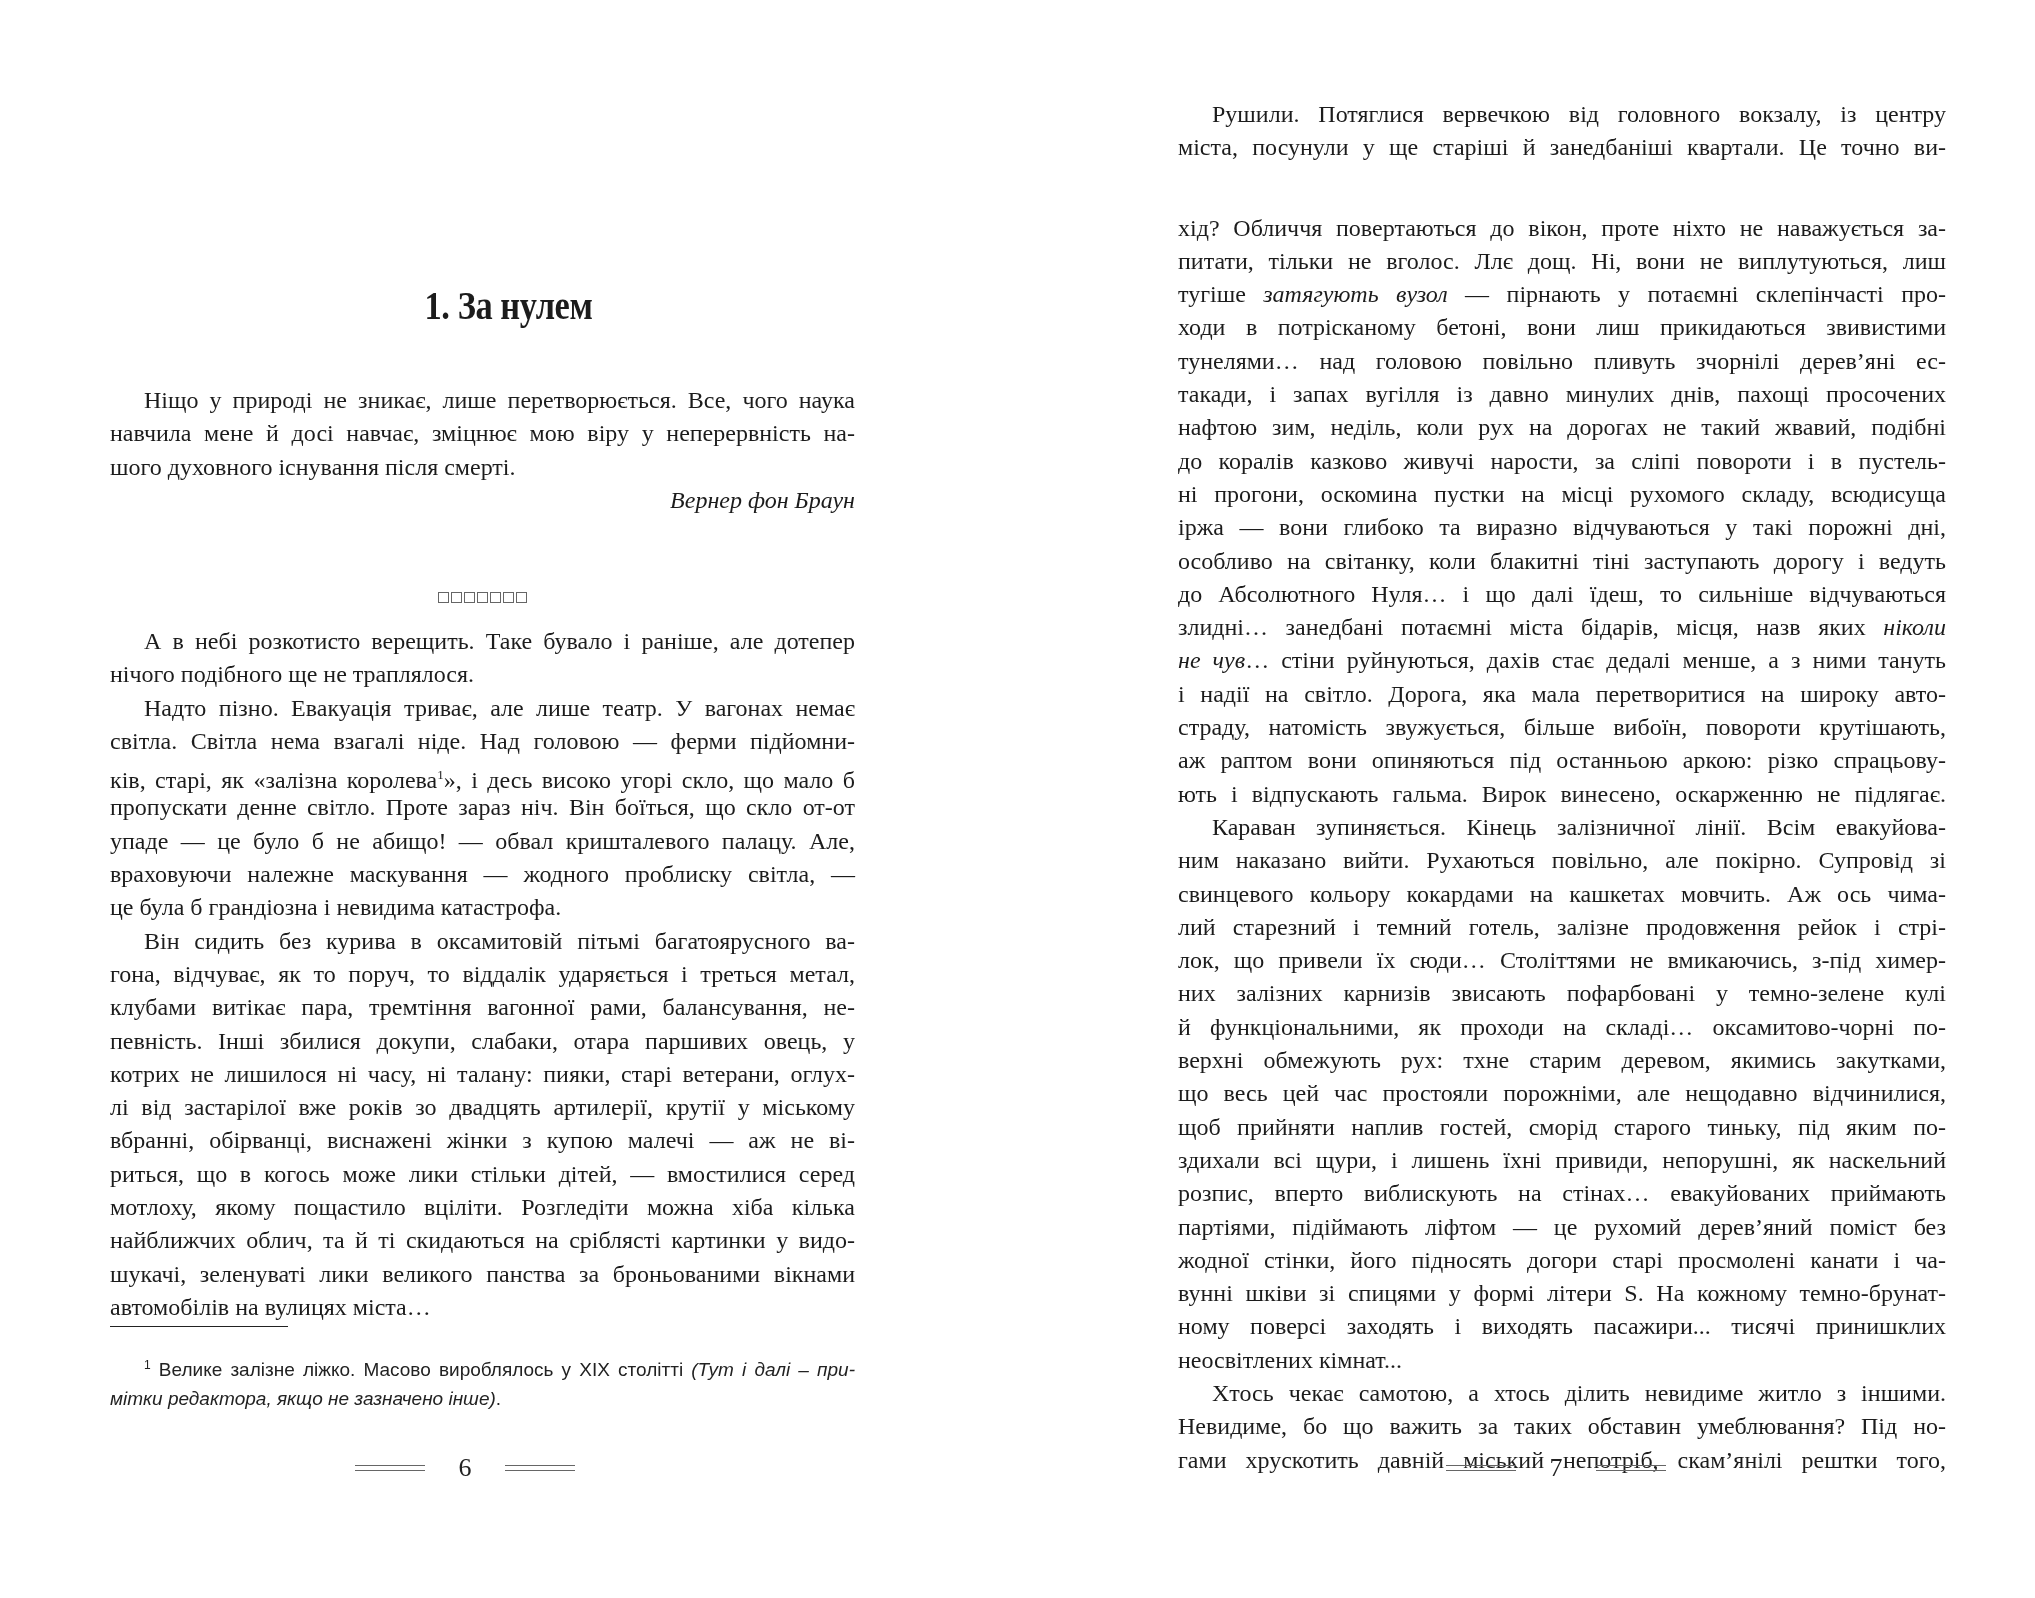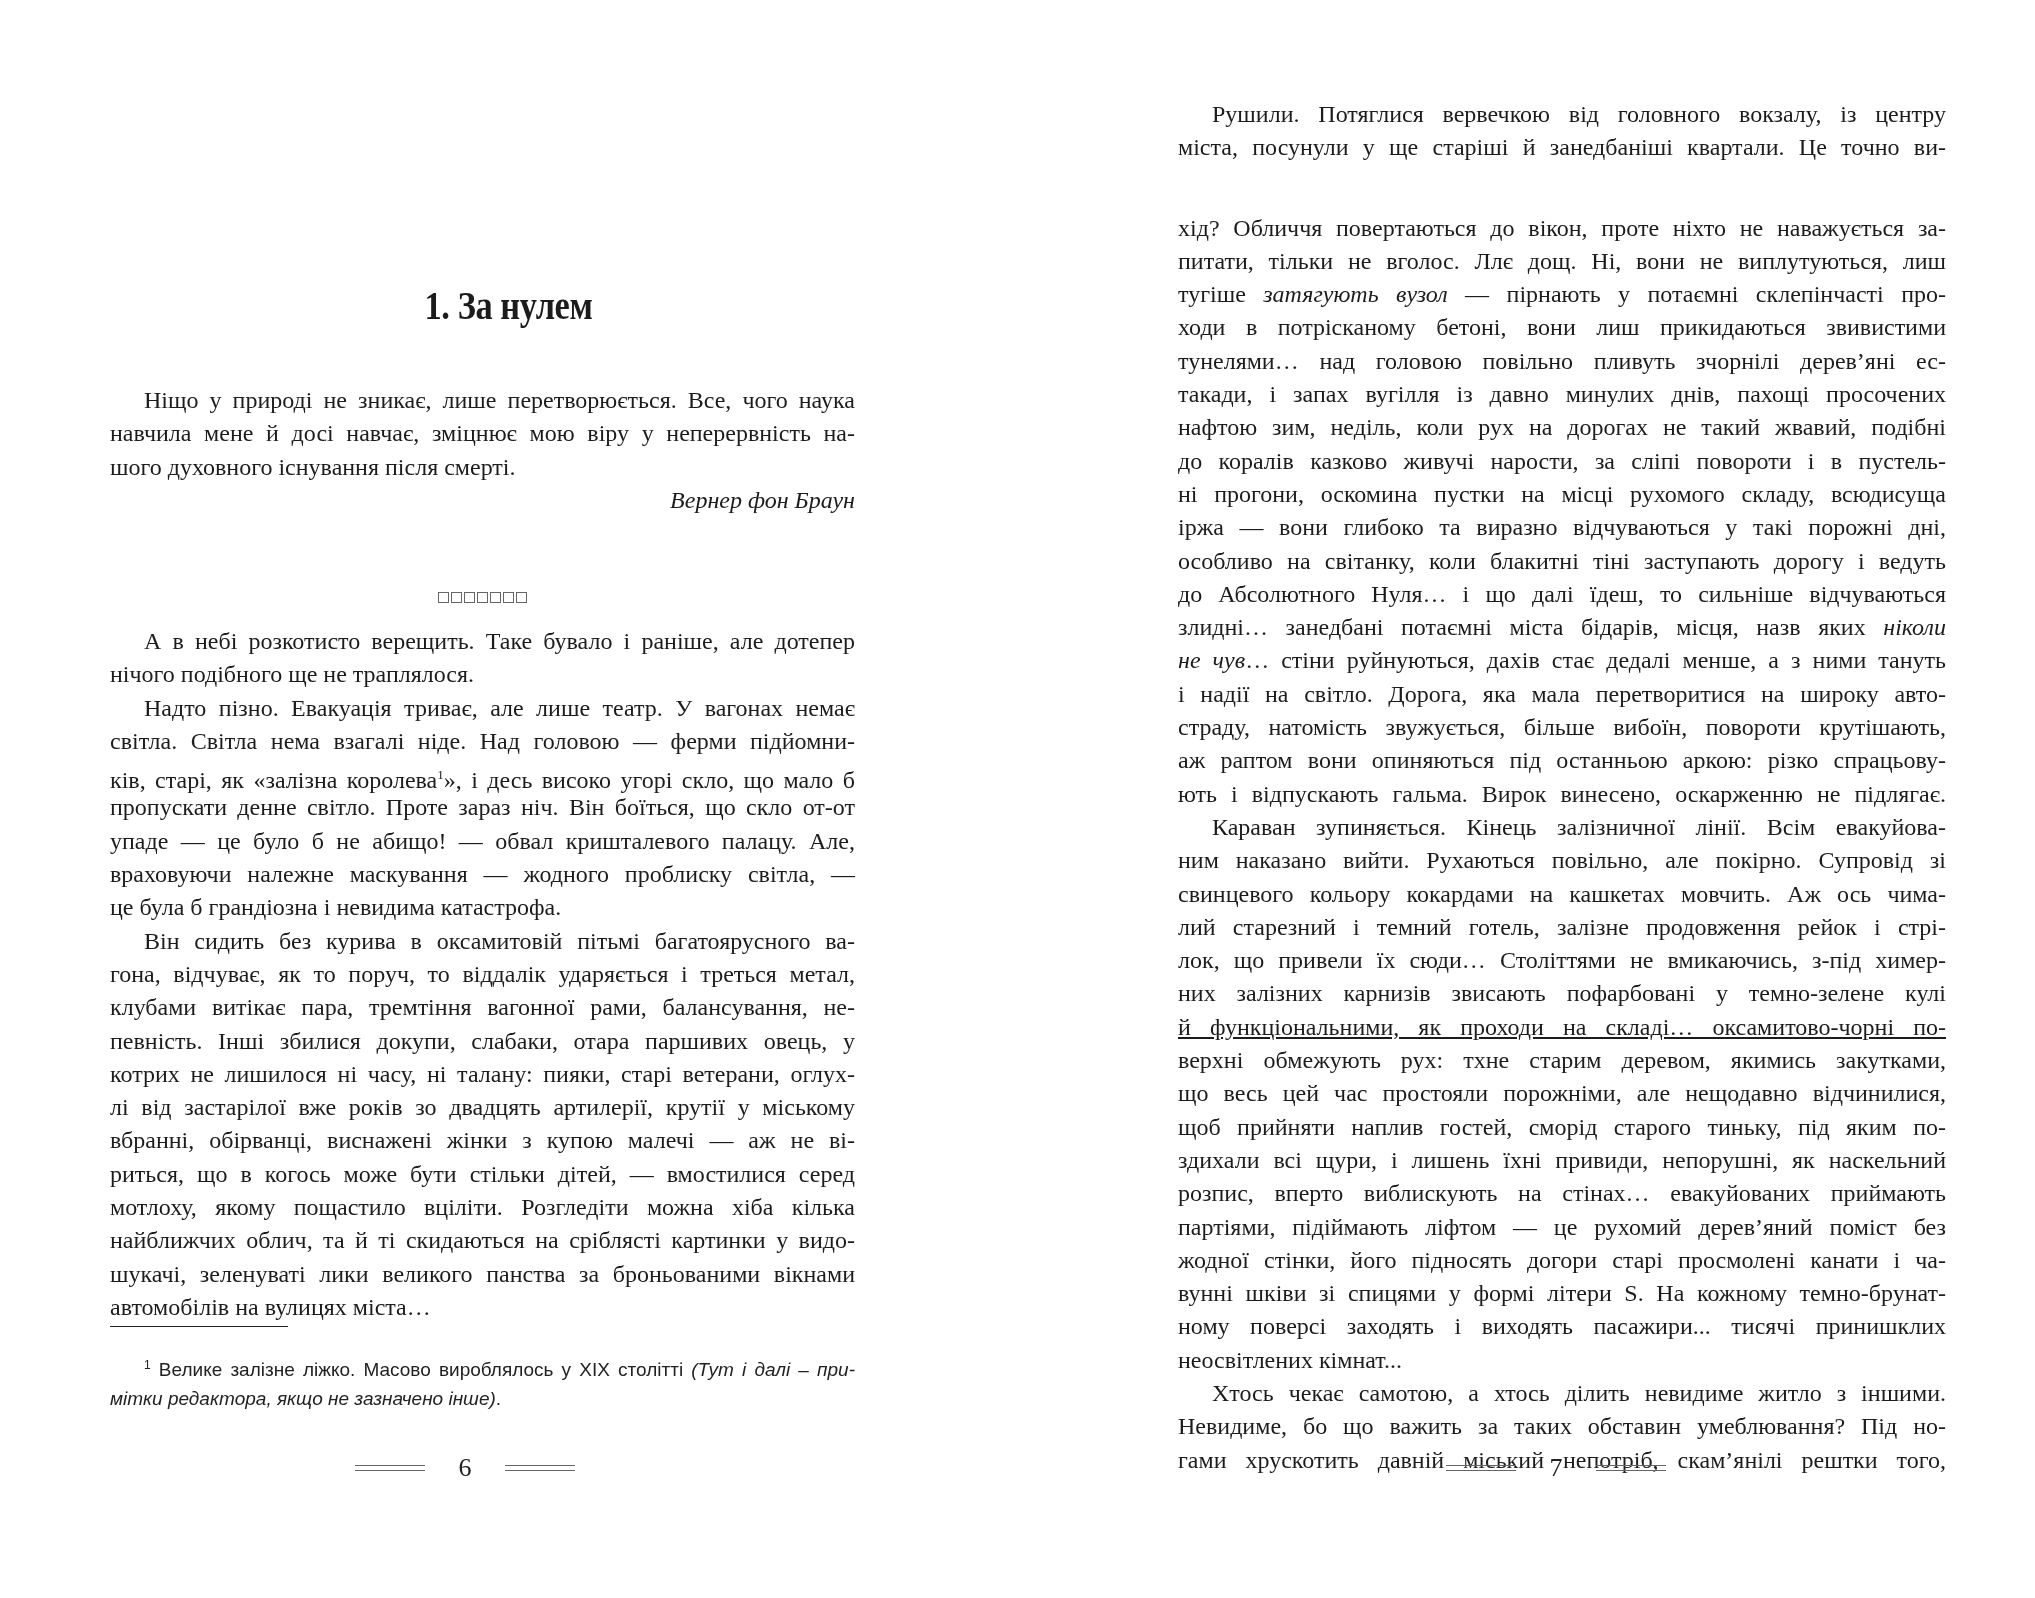--- a/index.html
+++ b/index.html
@@ -101,21 +101,21 @@
       <span class="line" style="width: 745px;">упаде — це було б не абищо! — обвал кришталевого палацу. Але,</span>
       <span class="line" style="width: 745px;">враховуючи належне маскування — жодного проблиску світла, —</span>
       <span class="line last" style="width: 745px;">це була б грандіозна і невидима катастрофа.</span>
       <span class="line indent" style="width: 745px;">Він сидить без курива в оксамитовій пітьмі багатоярусного ва-</span>
       <span class="line" style="width: 745px;">гона, відчуває, як то поруч, то віддалік ударяється і треться метал,</span>
       <span class="line" style="width: 745px;">клубами витікає пара, тремтіння вагонної рами, балансування, не-</span>
       <span class="line" style="width: 745px;">певність. Інші збилися докупи, слабаки, отара паршивих овець, у</span>
       <span class="line" style="width: 745px;">котрих не лишилося ні часу, ні талану: пияки, старі ветерани, оглух-</span>
       <span class="line" style="width: 745px;">лі від застарілої вже років зо двадцять артилерії, крутії у міському</span>
       <span class="line" style="width: 745px;">вбранні, обірванці, виснажені жінки з купою малечі — аж не ві-</span>
-      <span class="line" style="width: 745px;">риться, що в когось може бути стільки дітей, — вмостилися серед</span>
+      <span class="line" style="width: 745px;">риться, що в когось може лики стільки дітей, — вмостилися серед</span>
       <span class="line" style="width: 745px;">мотлоху, якому пощастило вціліти. Розгледіти можна хіба кілька</span>
       <span class="line" style="width: 745px;">найближчих облич, та й ті скидаються на сріблясті картинки у видо-</span>
       <span class="line" style="width: 745px;">шукачі, зеленуваті лики великого панства за броньованими вікнами</span>
       <span class="line last" style="width: 745px;">автомобілів на вулицях міста…</span>
     </div>
 
     <div class="footnote-rule"></div>
     <div class="footnote">
       <span class="line indent" style="width: 745px;"><sup>1</sup><span> Велике залізне ліжко. Масово вироблялось у XIX столітті </span><span class="it">(Тут і далі – при-</span></span>
       <span class="line last" style="width: 745px;"><span class="it">мітки редактора, якщо не зазначено інше)</span><span>.</span></span>
@@ -151,21 +151,21 @@
       <span class="line" style="width: 768px;">і надії на світло. Дорога, яка мала перетворитися на широку авто-</span>
       <span class="line" style="width: 768px;">страду, натомість звужується, більше вибоїн, повороти крутішають,</span>
       <span class="line" style="width: 768px;">аж раптом вони опиняються під останньою аркою: різко спрацьову-</span>
       <span class="line" style="width: 768px;">ють і відпускають гальма. Вирок винесено, оскарженню не підлягає.</span>
       <span class="line indent" style="width: 768px;">Караван зупиняється. Кінець залізничної лінії. Всім евакуйова-</span>
       <span class="line" style="width: 768px;">ним наказано вийти. Рухаються повільно, але покірно. Супровід зі</span>
       <span class="line" style="width: 768px;">свинцевого кольору кокардами на кашкетах мовчить. Аж ось чима-</span>
       <span class="line" style="width: 768px;">лий старезний і темний готель, залізне продовження рейок і стрі-</span>
       <span class="line" style="width: 768px;">лок, що привели їх сюди… Століттями не вмикаючись, з-під химер-</span>
       <span class="line" style="width: 768px;">них залізних карнизів звисають пофарбовані у темно-зелене кулі</span>
-      <span class="line" style="width: 768px; text-decoration: underline;">й функціональними, як проходи на складі… оксамитово-чорні по-</span>
+      <span class="line" style="width: 768px;">й функціональними, як проходи на складі… оксамитово-чорні по-</span>
       <span class="line" style="width: 768px;">верхні обмежують рух: тхне старим деревом, якимись закутками,</span>
       <span class="line" style="width: 768px;">що весь цей час простояли порожніми, але нещодавно відчинилися,</span>
       <span class="line" style="width: 768px;">щоб прийняти наплив гостей, сморід старого тиньку, під яким по-</span>
       <span class="line" style="width: 768px;">здихали всі щури, і лишень їхні привиди, непорушні, як наскельний</span>
       <span class="line" style="width: 768px;">розпис, вперто виблискують на стінах… евакуйованих приймають</span>
       <span class="line" style="width: 768px;">партіями, підіймають ліфтом — це рухомий дерев’яний поміст без</span>
       <span class="line" style="width: 768px;">жодної стінки, його підносять догори старі просмолені канати і ча-</span>
       <span class="line" style="width: 768px;">вунні шківи зі спицями у формі літери S. На кожному темно-брунат-</span>
       <span class="line" style="width: 768px;">ному поверсі заходять і виходять пасажири... тисячі принишклих</span>
       <span class="line last" style="width: 768px;">неосвітлених кімнат...</span>

